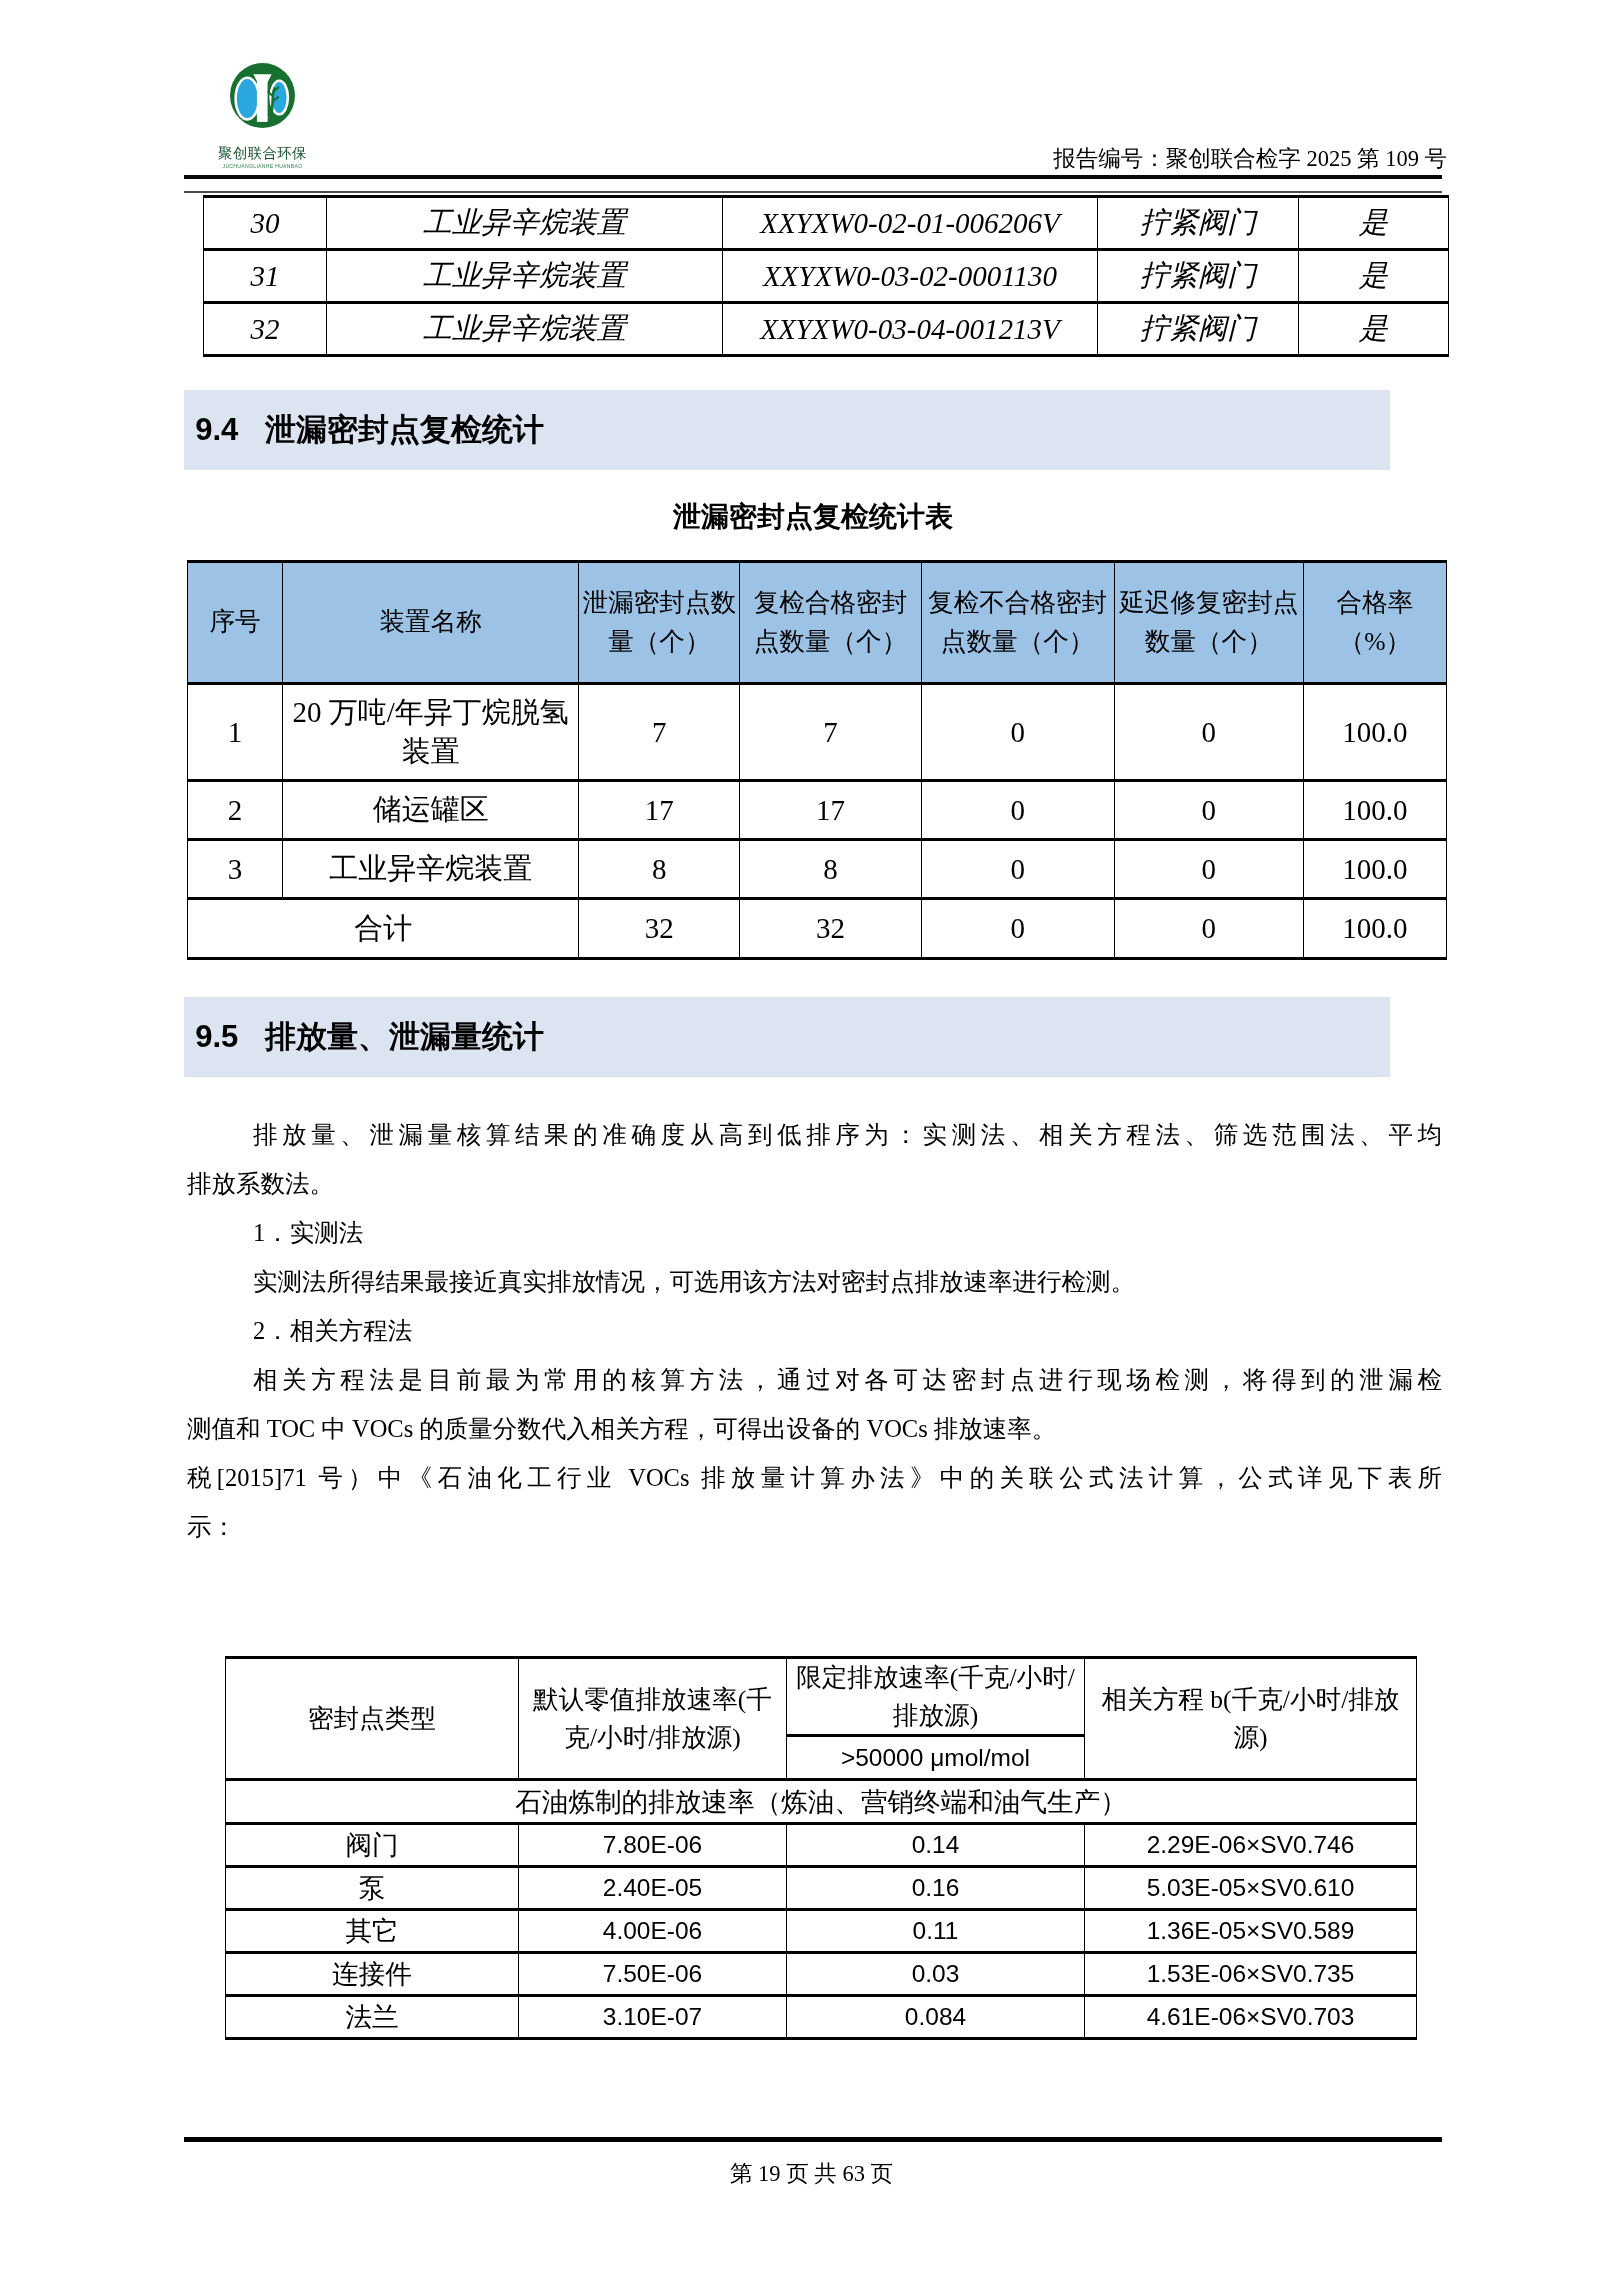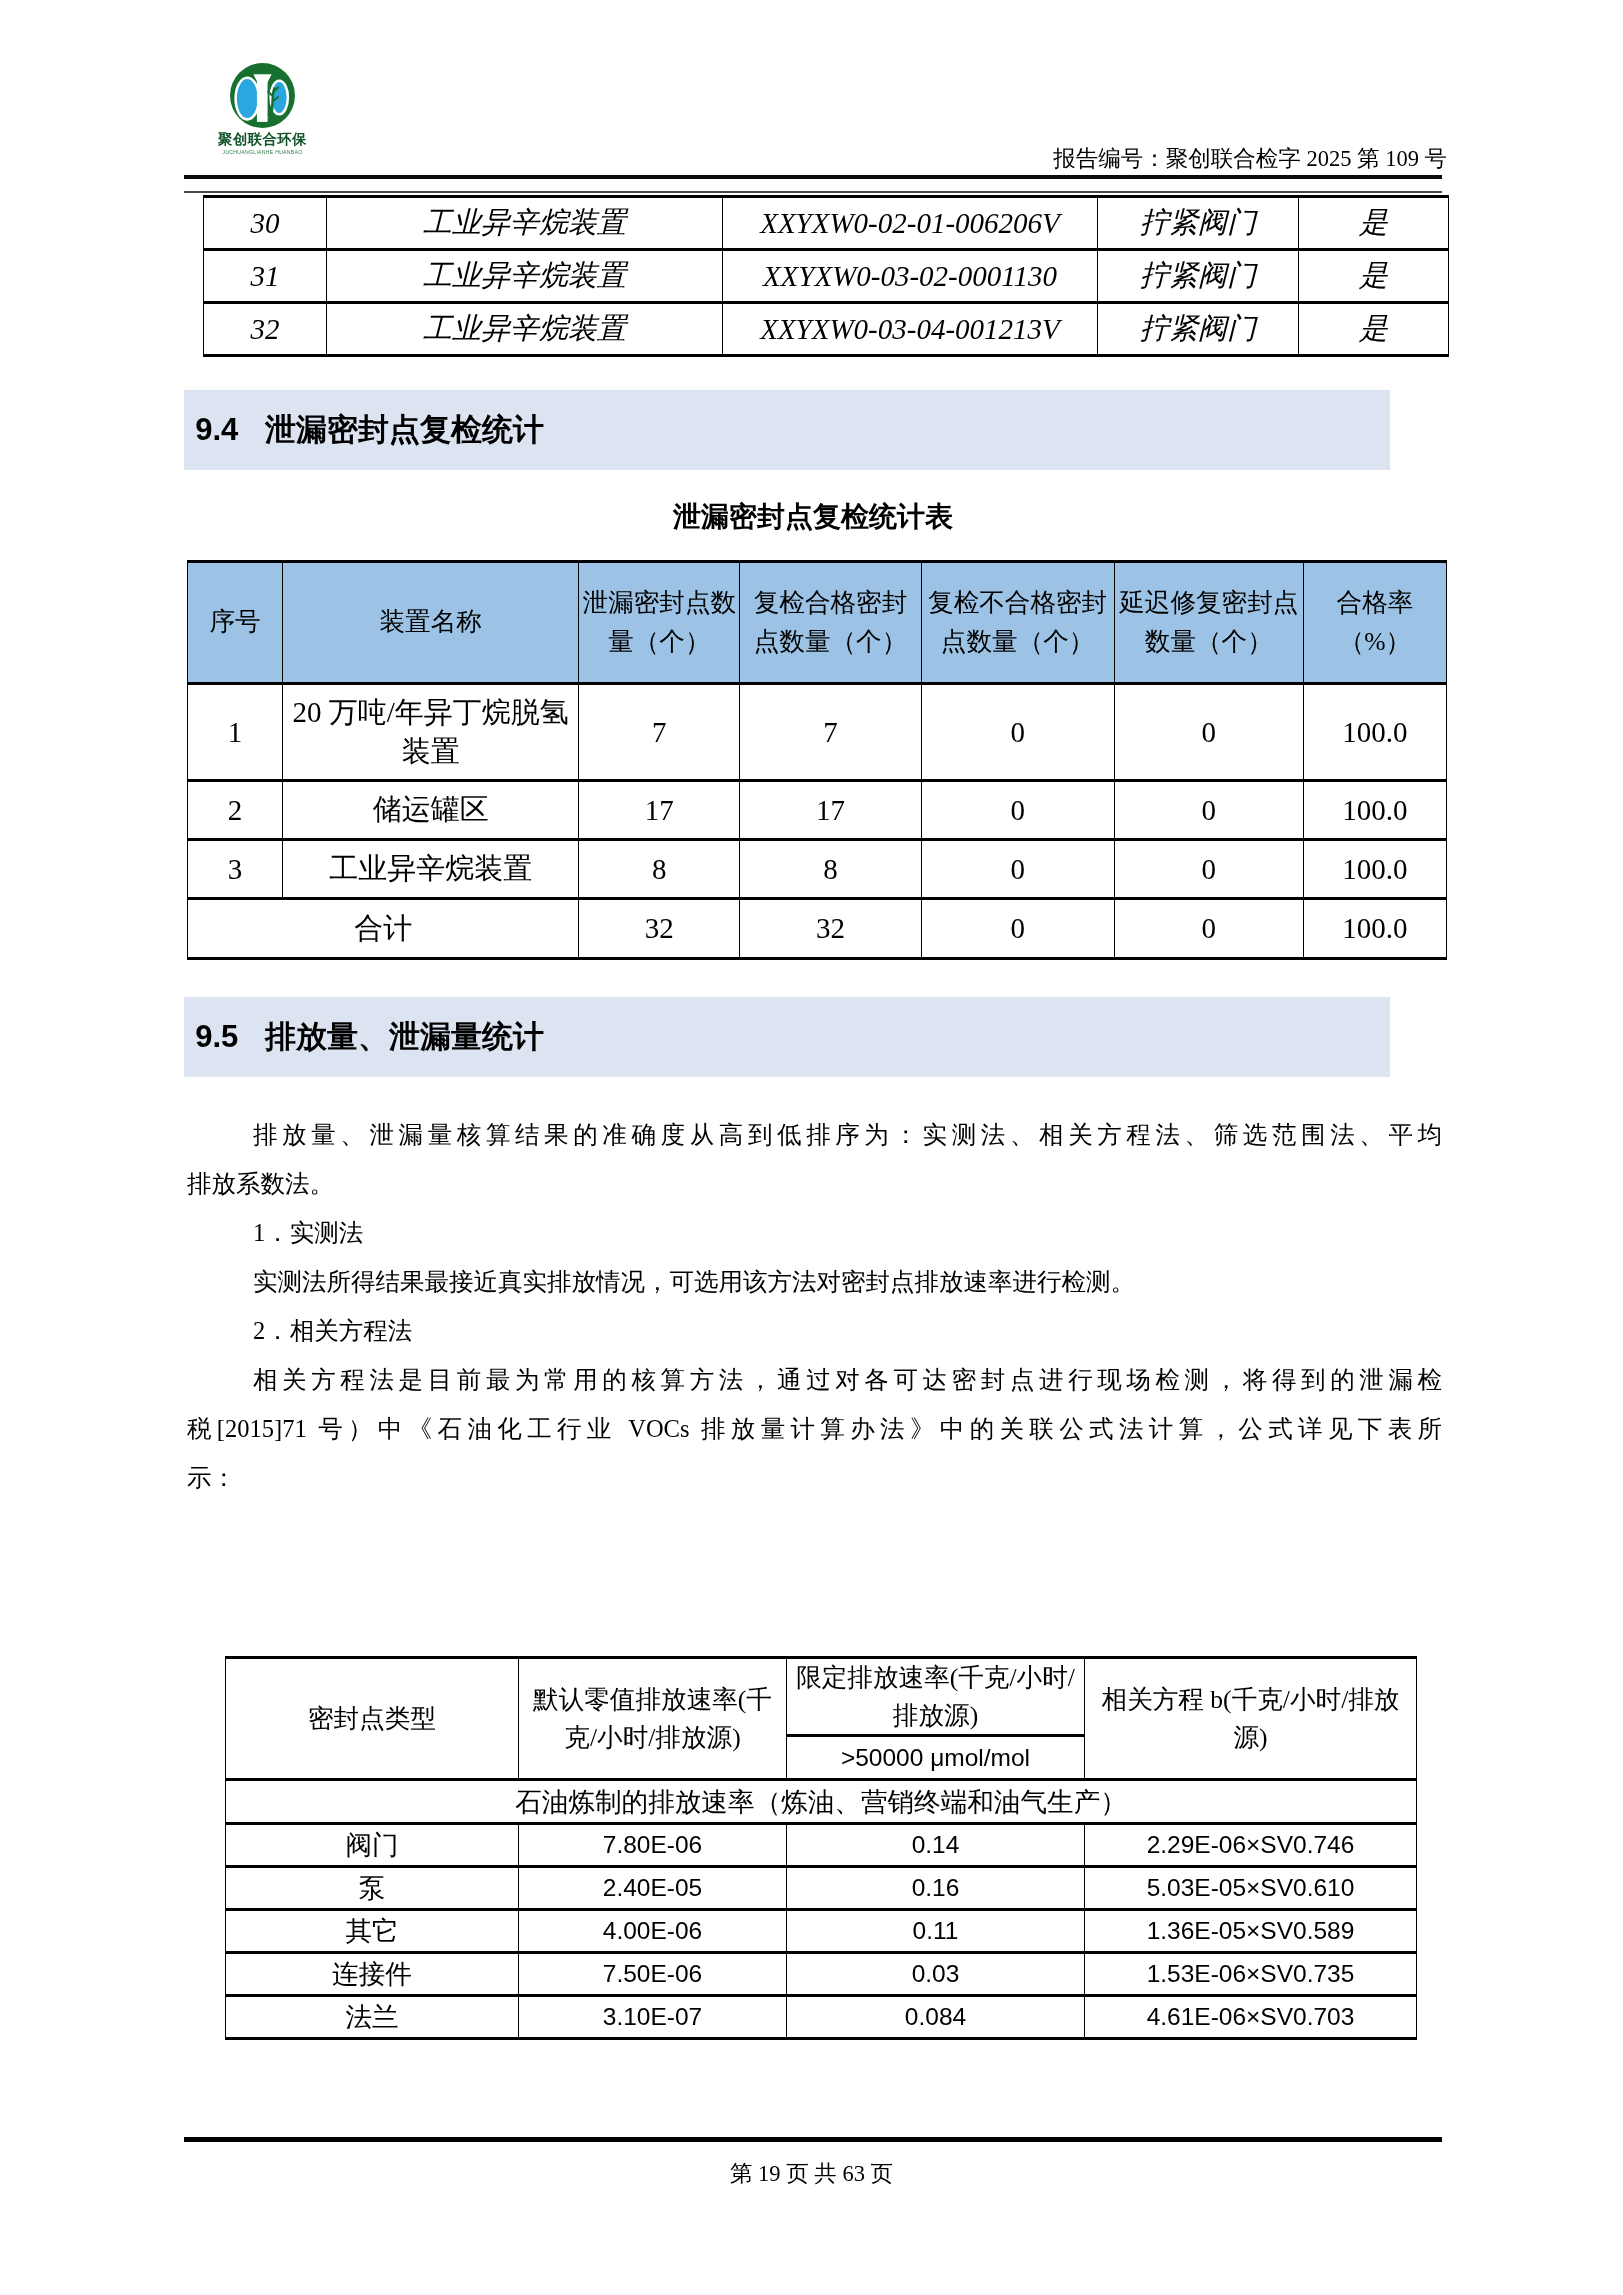--- a/index.html
+++ b/index.html
@@ -4,22 +4,22 @@
 <style>
   html,body { margin:0; padding:0; background:#888; }
   .page {
     position:relative; width:1623px; height:2295px; background:#ffffff;
     font-family:"Liberation Serif","DejaVu Serif",serif; color:#000;
     overflow:hidden;
   }
   
   .logo { position:absolute; left:217px; top:62px; width:91px; text-align:center; }
   .logo svg { display:block; margin:0 auto; }
-  .logo-cn { margin-top:1px; font-family:"Liberation Sans","DejaVu Sans",sans-serif;
-             font-weight:bold; font-size:14.3px; color:#14532a; letter-spacing:0.5px; white-space:nowrap; }
+  .logo-cn { margin-top:15px; font-family:"Liberation Sans","DejaVu Sans",sans-serif;
+             font-weight:normal; font-size:14.3px; color:#14532a; letter-spacing:0.5px; white-space:nowrap; }
   .logo-en { font-family:"Liberation Sans","DejaVu Sans",sans-serif; font-size:5.1px;
              color:#2f7d4f; letter-spacing:0.3px; white-space:nowrap; }
   .report-no { position:absolute; top:143px; right:176px; font-size:22.5px; white-space:nowrap; }
   .hdr-rule1 { position:absolute; left:184px; top:175px; width:1258px; height:4.1px; background:#0a0a0a; }
   .hdr-rule2 { position:absolute; left:184px; top:191px; width:1258px; height:1.5px; background:#4a4a4a; }
   
   table.t { border-collapse:collapse; table-layout:fixed; position:absolute; }
   table.t td, table.t th {
     border:1.5px solid #000; border-top-width:3.1px; border-bottom-width:3.1px;
     text-align:center; vertical-align:middle; padding:0 4.1px; overflow:hidden;
@@ -194,20 +194,21 @@
     <span>排放量、泄漏量统计</span>
   </div>
 
   <div class="bodytext">
     <div class="line ind fill">排放量、泄漏量核算结果的准确度从高到低排序为：实测法、相关方程法、筛选范围法、平均</div>
     <div class="line">排放系数法。</div>
     <div class="line ind">1．实测法</div>
     <div class="line ind">实测法所得结果最接近真实排放情况，可选用该方法对密封点排放速率进行检测。</div>
     <div class="line ind">2．相关方程法</div>
     <div class="line ind fill">相关方程法是目前最为常用的核算方法，通过对各可达密封点进行现场检测，将得到的泄漏检</div>
+    <div class="line">测值和 TOC 中 VOCs 的质量分数代入相关方程，可得出设备的 VOCs 排放速率。</div>
     <div class="line fill">税[2015]71 号）中《石油化工行业 VOCs 排放量计算办法》中的关联公式法计算，公式详见下表所</div>
     <div class="line">示：</div>
   </div>
 
 
   <table class="t" id="tbl-formula">
     <colgroup>
         <col style="width:293px">
         <col style="width:268px">
         <col style="width:298px">

